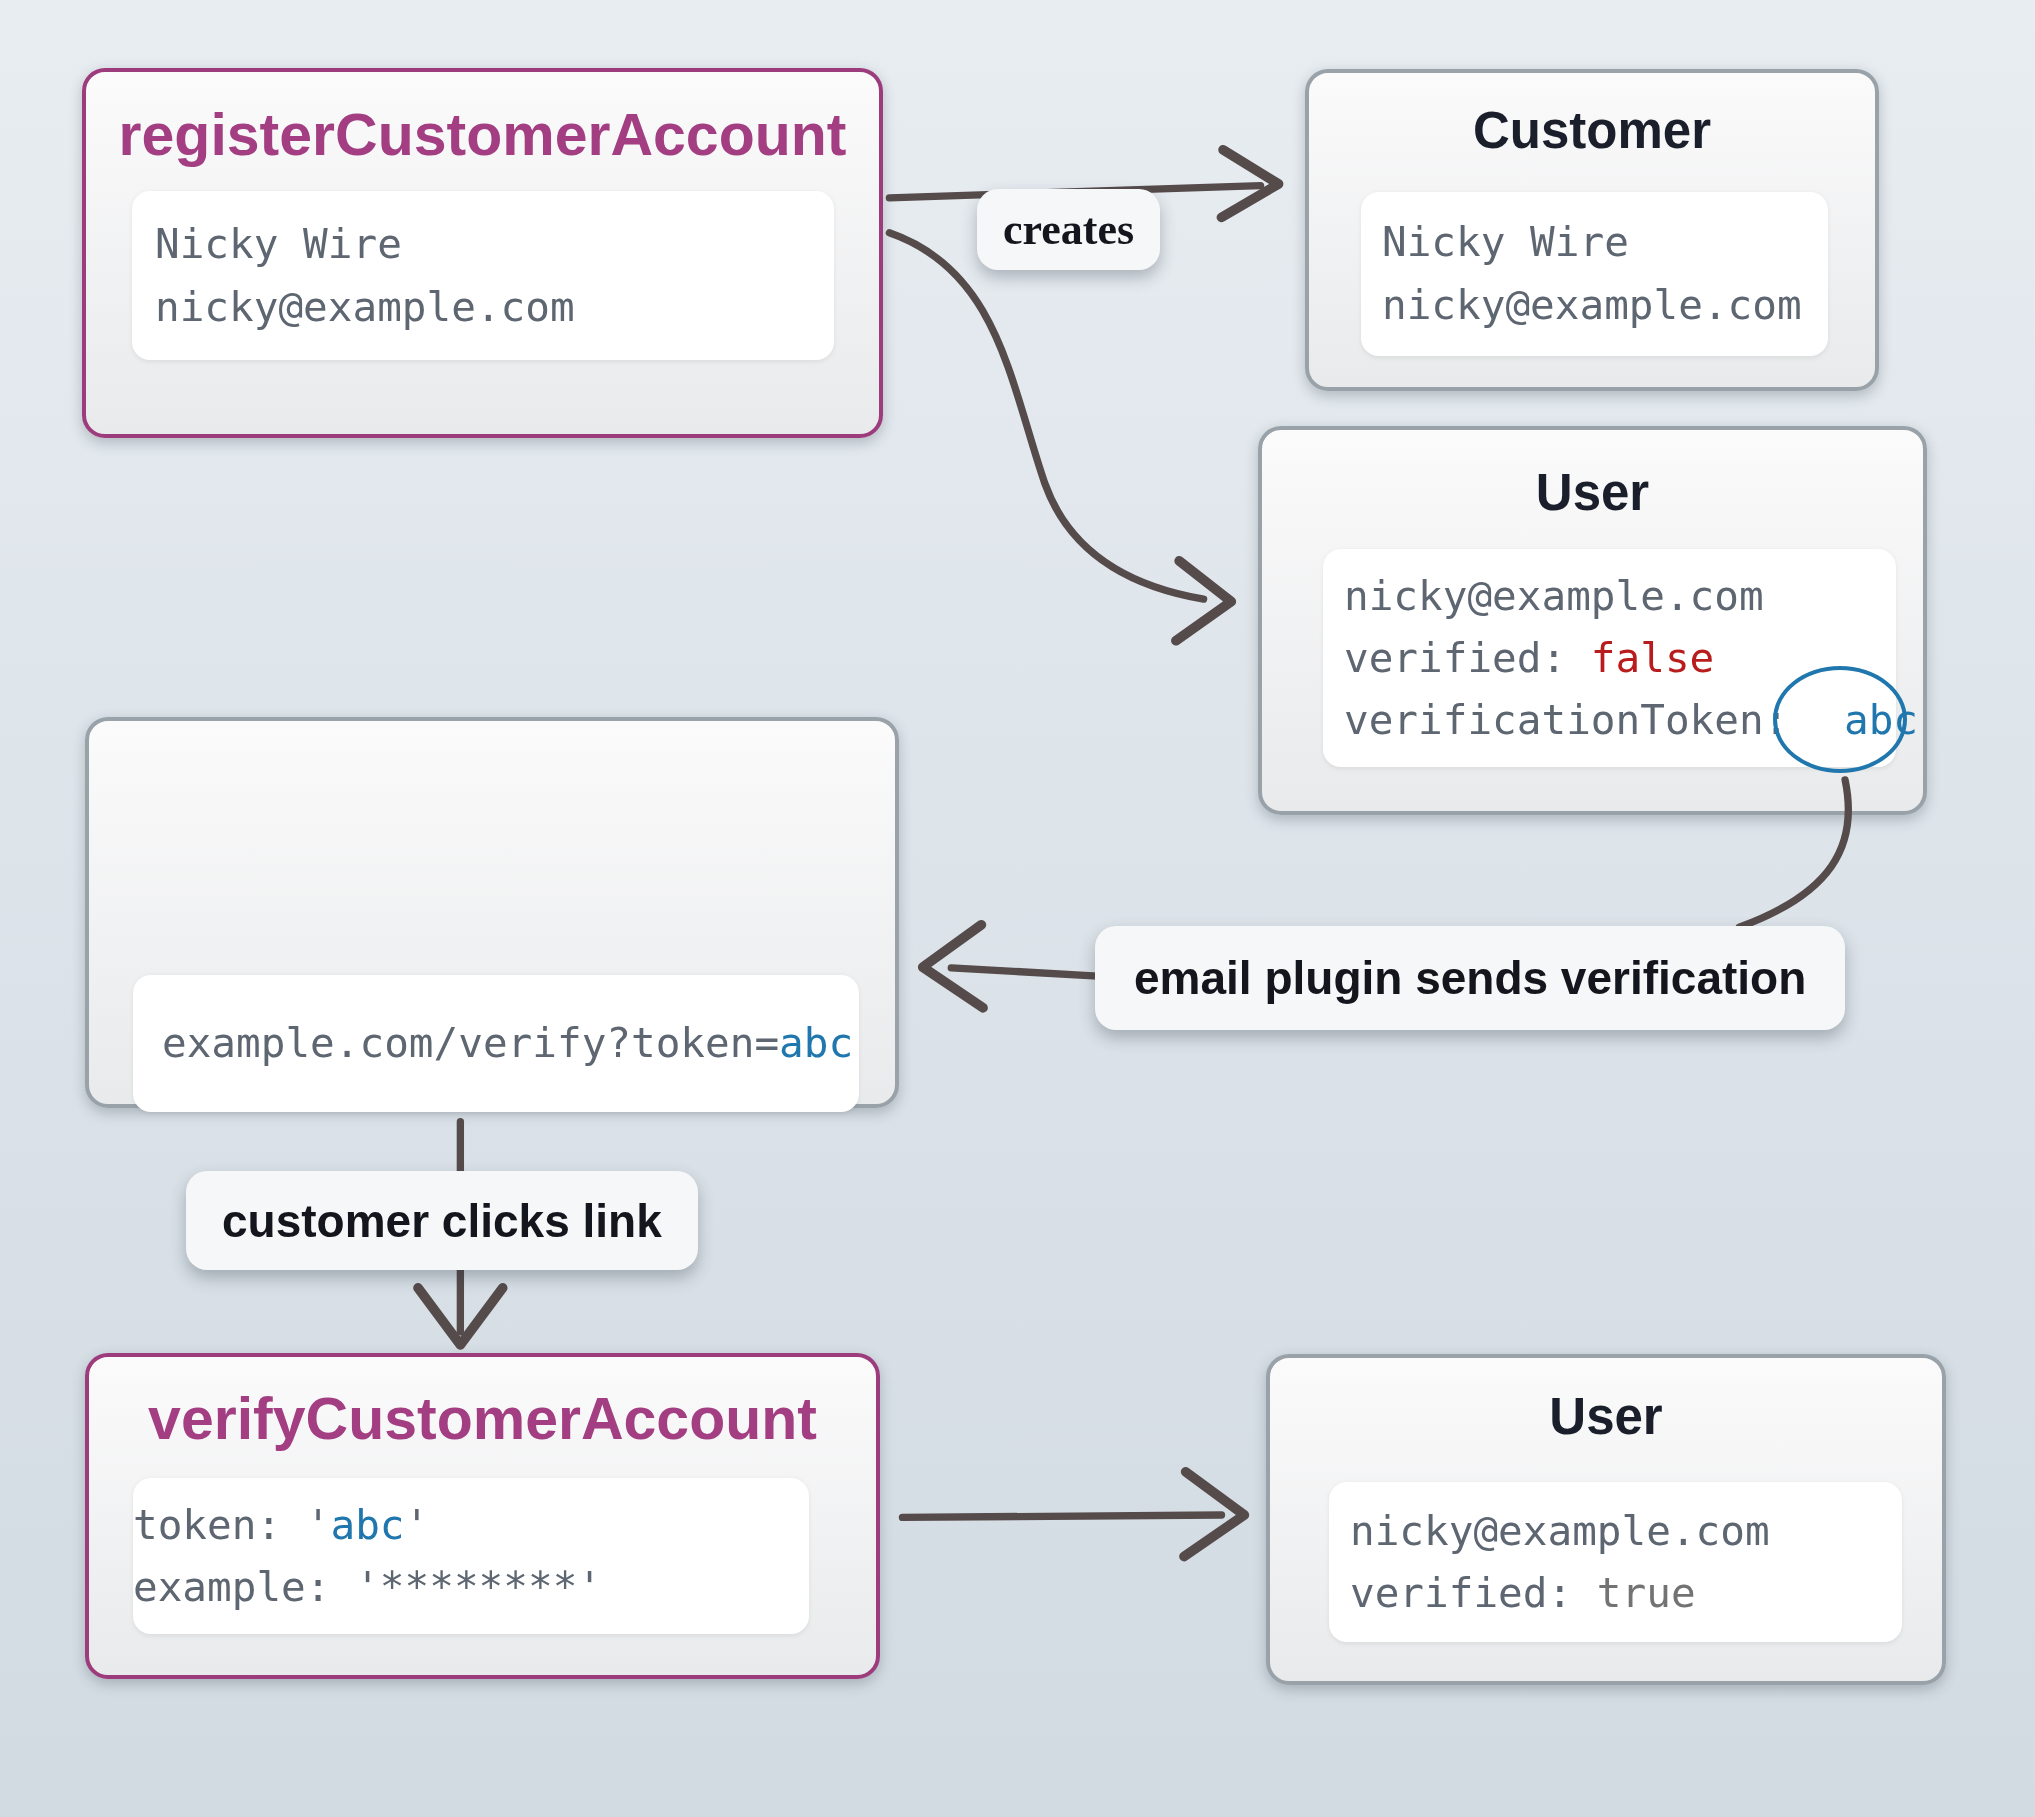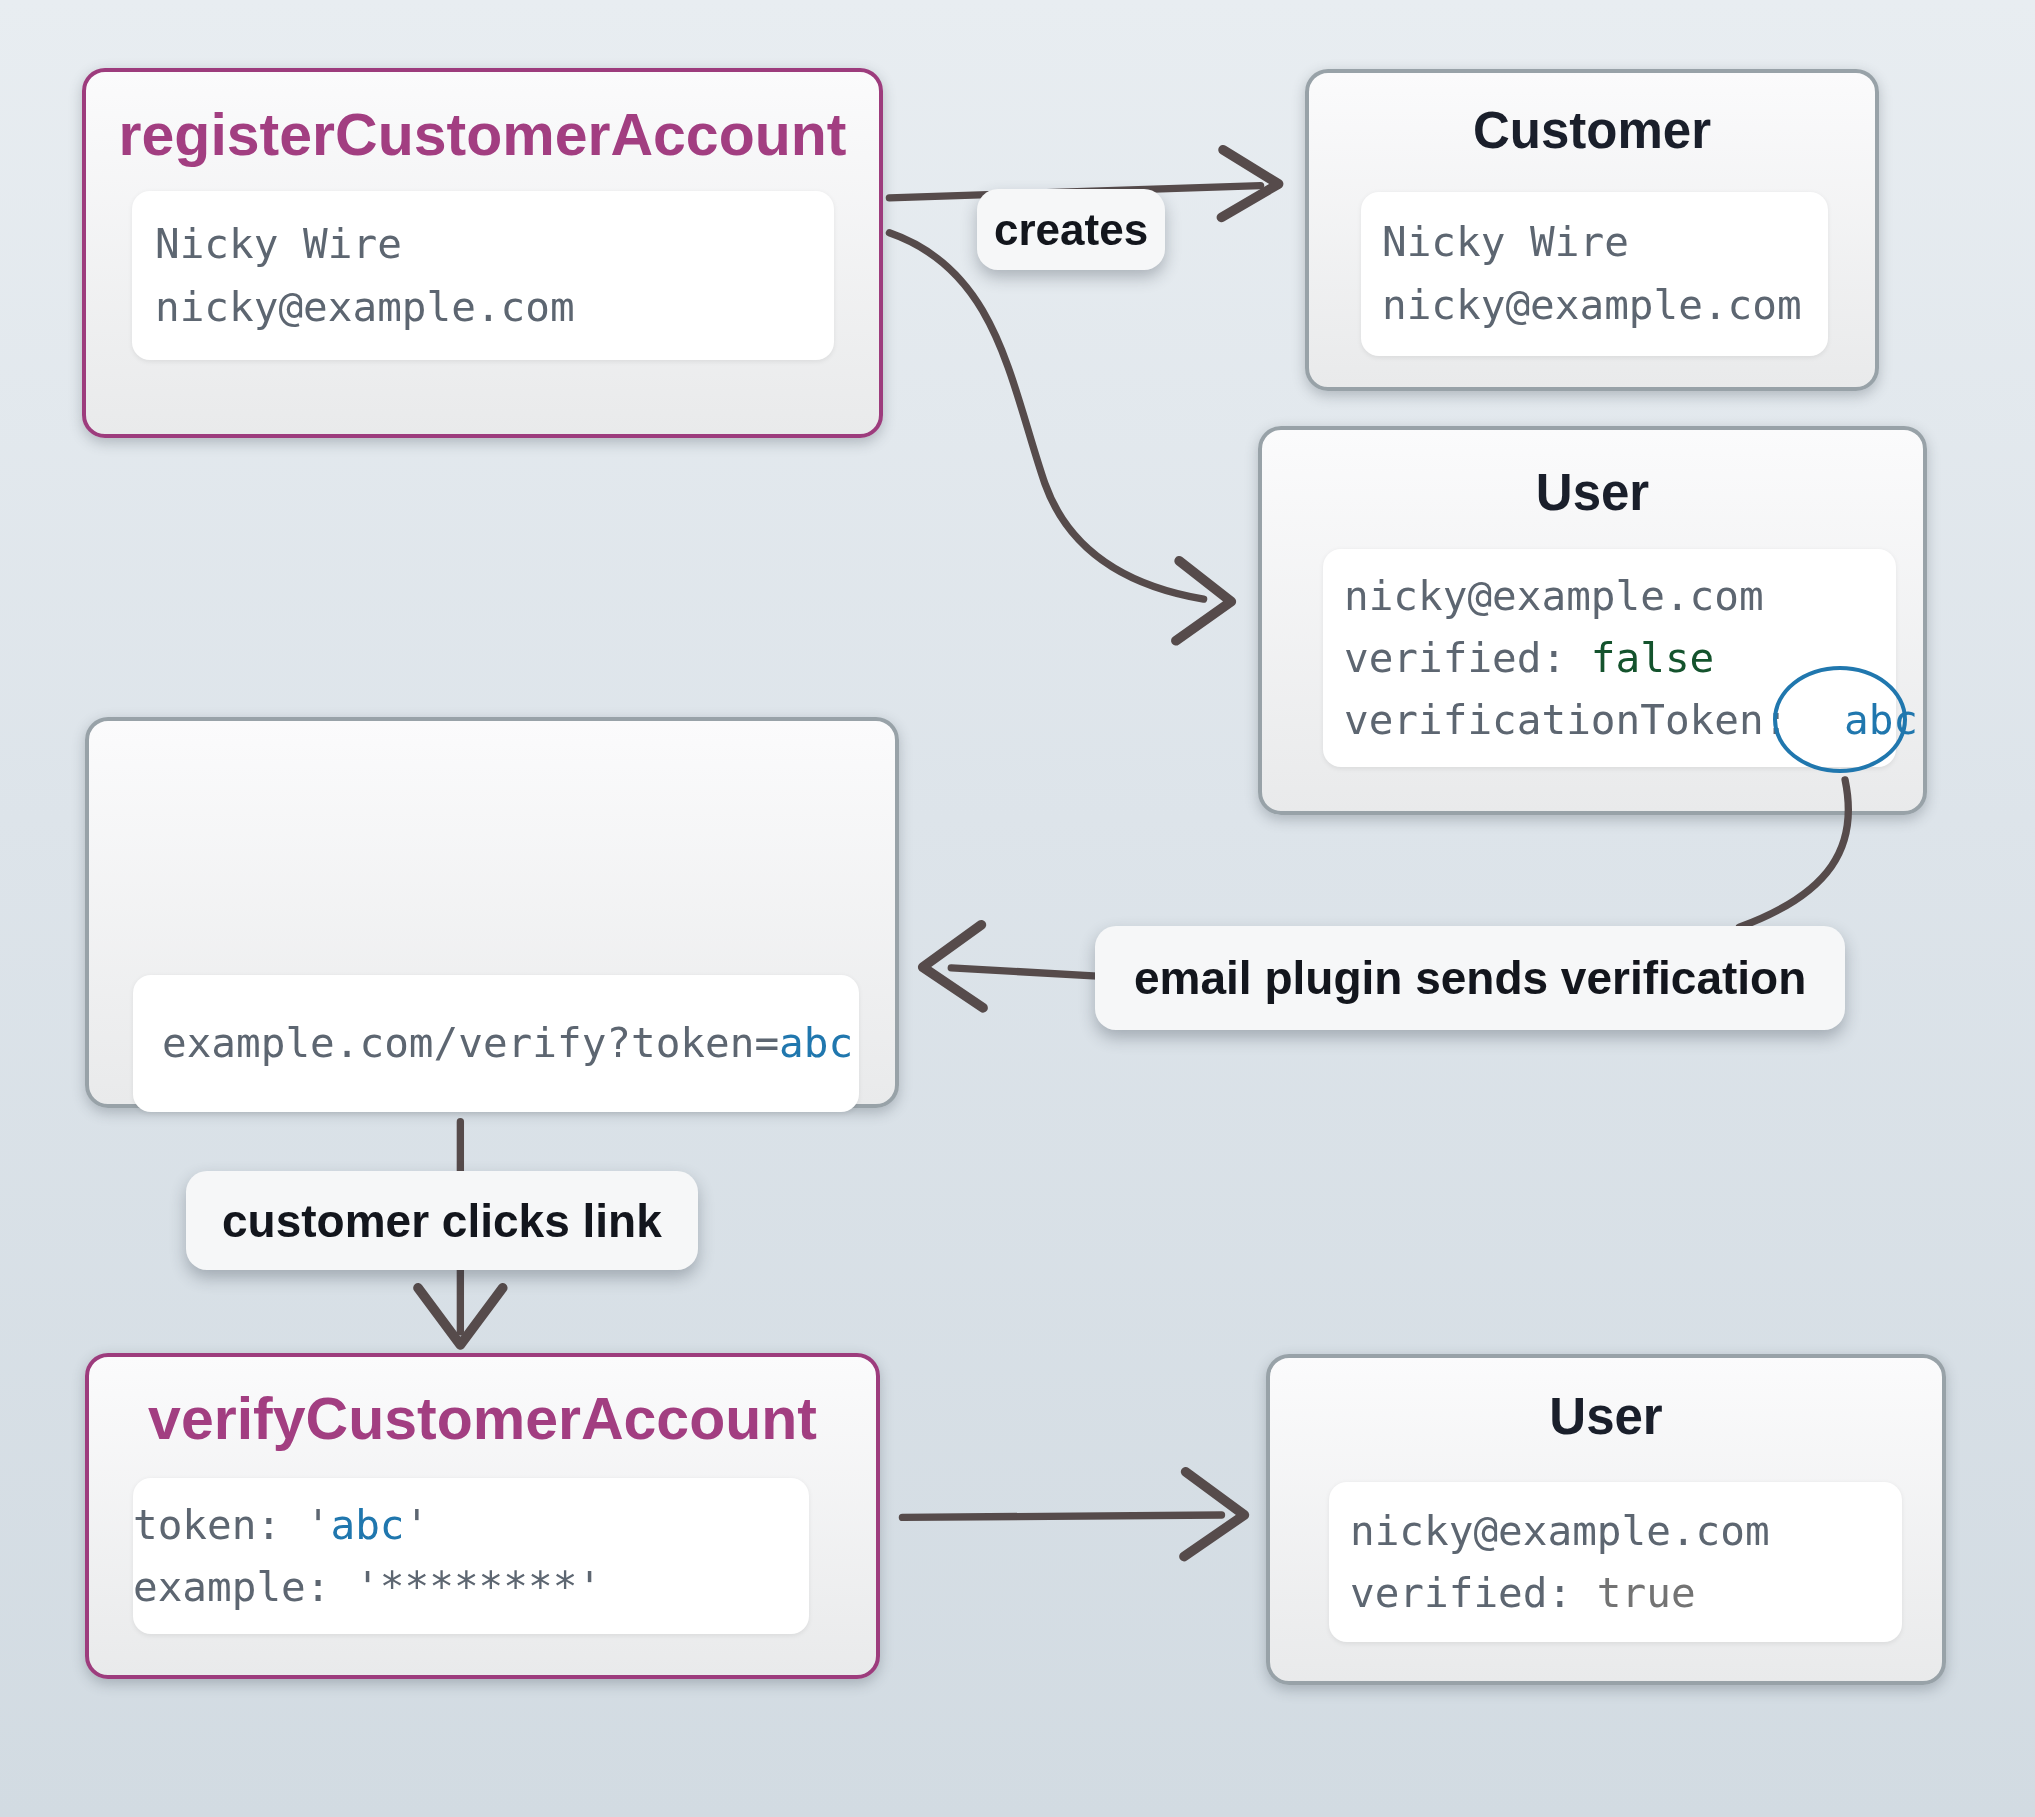--- a/index.html
+++ b/index.html
@@ -42,21 +42,21 @@
     flex-direction: column;
     justify-content: center;
   }
   .mono-line {
     font-family: "DejaVu Sans Mono", monospace;
     font-size: 41px;
     line-height: 63px;
     color: #5d6671;
     white-space: pre;
   }
-  .val-red   { color: #14532d; }
+  .val-red   { color: #b91c1c; }
   .val-green { color: #737373; }
   .val-blue  { color: #2077ae; }
 
   
   .pill {
     position: absolute;
     background: #f6f7f8;
     border-radius: 21px;
     box-shadow: 0 7.3px 16.3px rgba(40,50,62,0.30);
     font-weight: 700;
@@ -175,20 +175,20 @@
   </div>
 
   <div class="node" style="left:1266px; top:1354px; width:680px; height:331px;">
     <div class="node-title" style="margin-top:29px; font-size:51px;">User</div>
     <div class="inner" style="left:59px; top:124px; width:573px; height:160px; padding-left:21px;">
       <div class="mono-line" style="line-height:62px;">nicky@example.com</div>
       <div class="mono-line" style="line-height:62px;"><span>verified: </span><span class="val-green">true</span></div>
     </div>
   </div>
 
-  <div class="pill" style="left:977px; top:189px; height:81px; padding:0 17px; font-size:44px;">creates</div>
+  <div class="pill" style="left:977px; top:189px; height:81px; padding:0 26px; font-size:44px;font-family:Liberation Serif, serif;">creates</div>
 
   <div class="pill" style="left:1095px; top:926px; height:104px; padding:0 39px; font-size:46px;">email plugin sends verification</div>
 
   <div class="pill" style="left:186px; top:1171px; height:91px; padding:4px 36px; font-size:46px;">customer clicks link</div>
 
 </div>
 
 
 </body></html>

